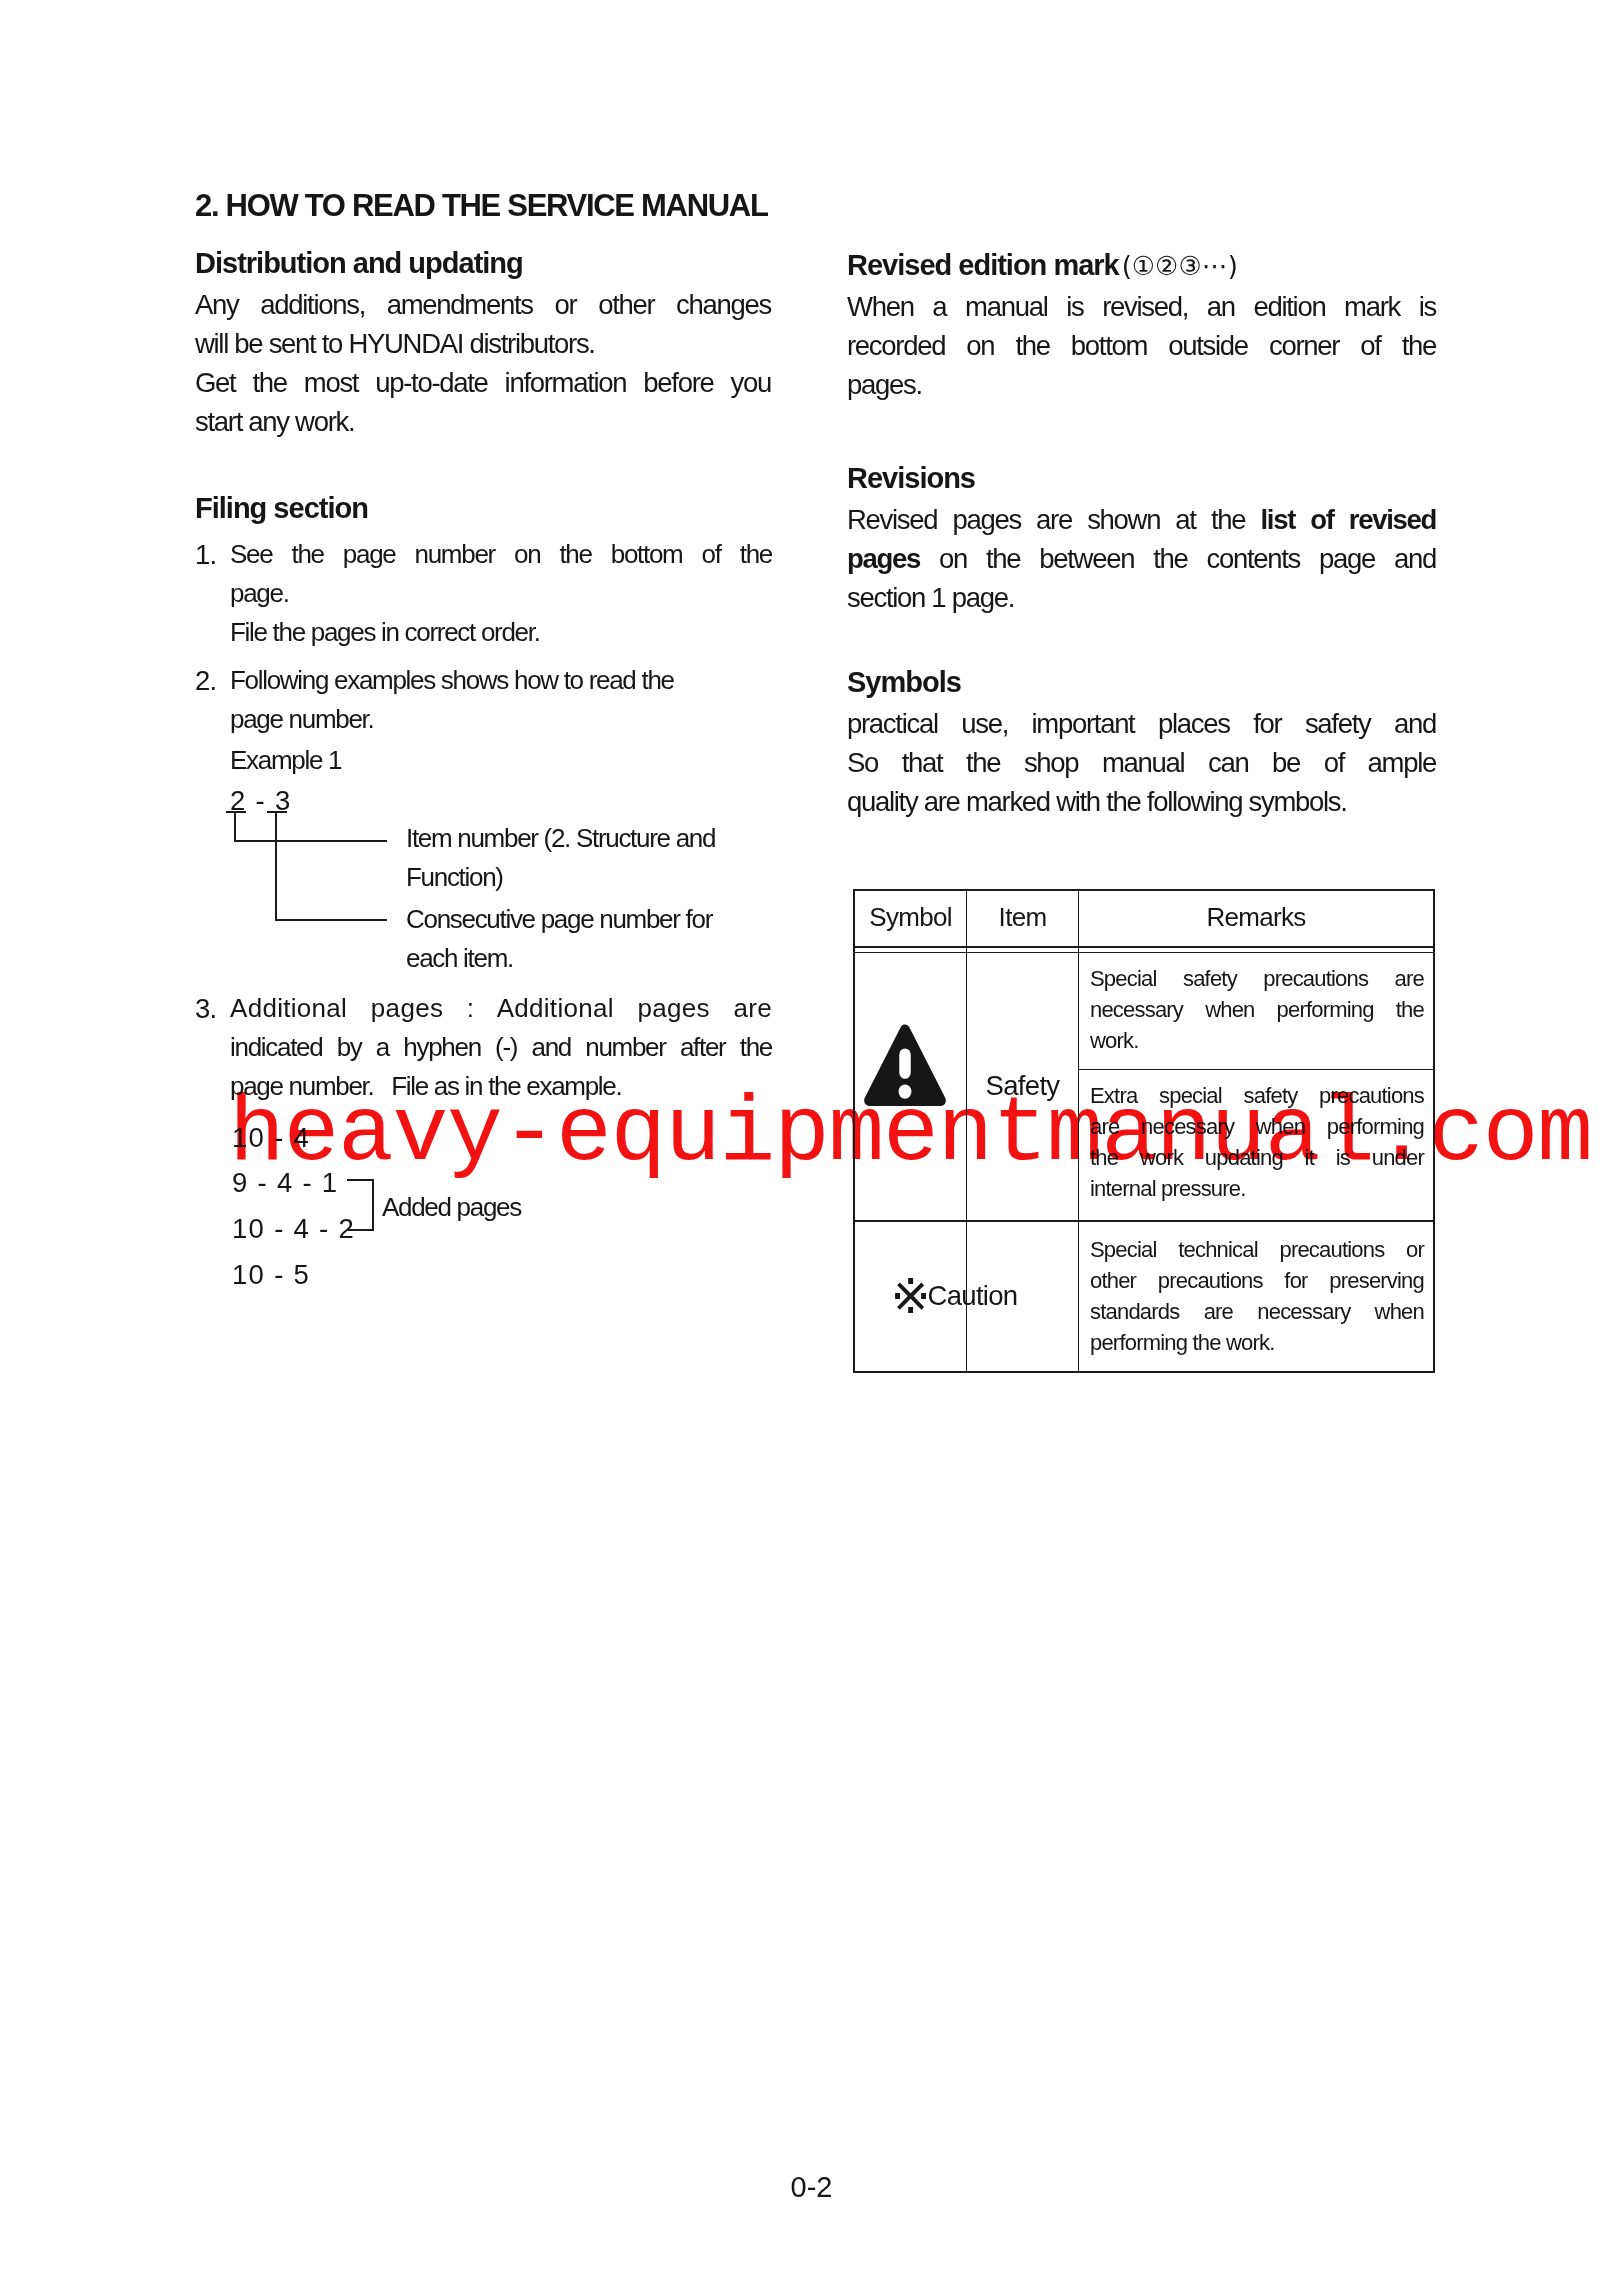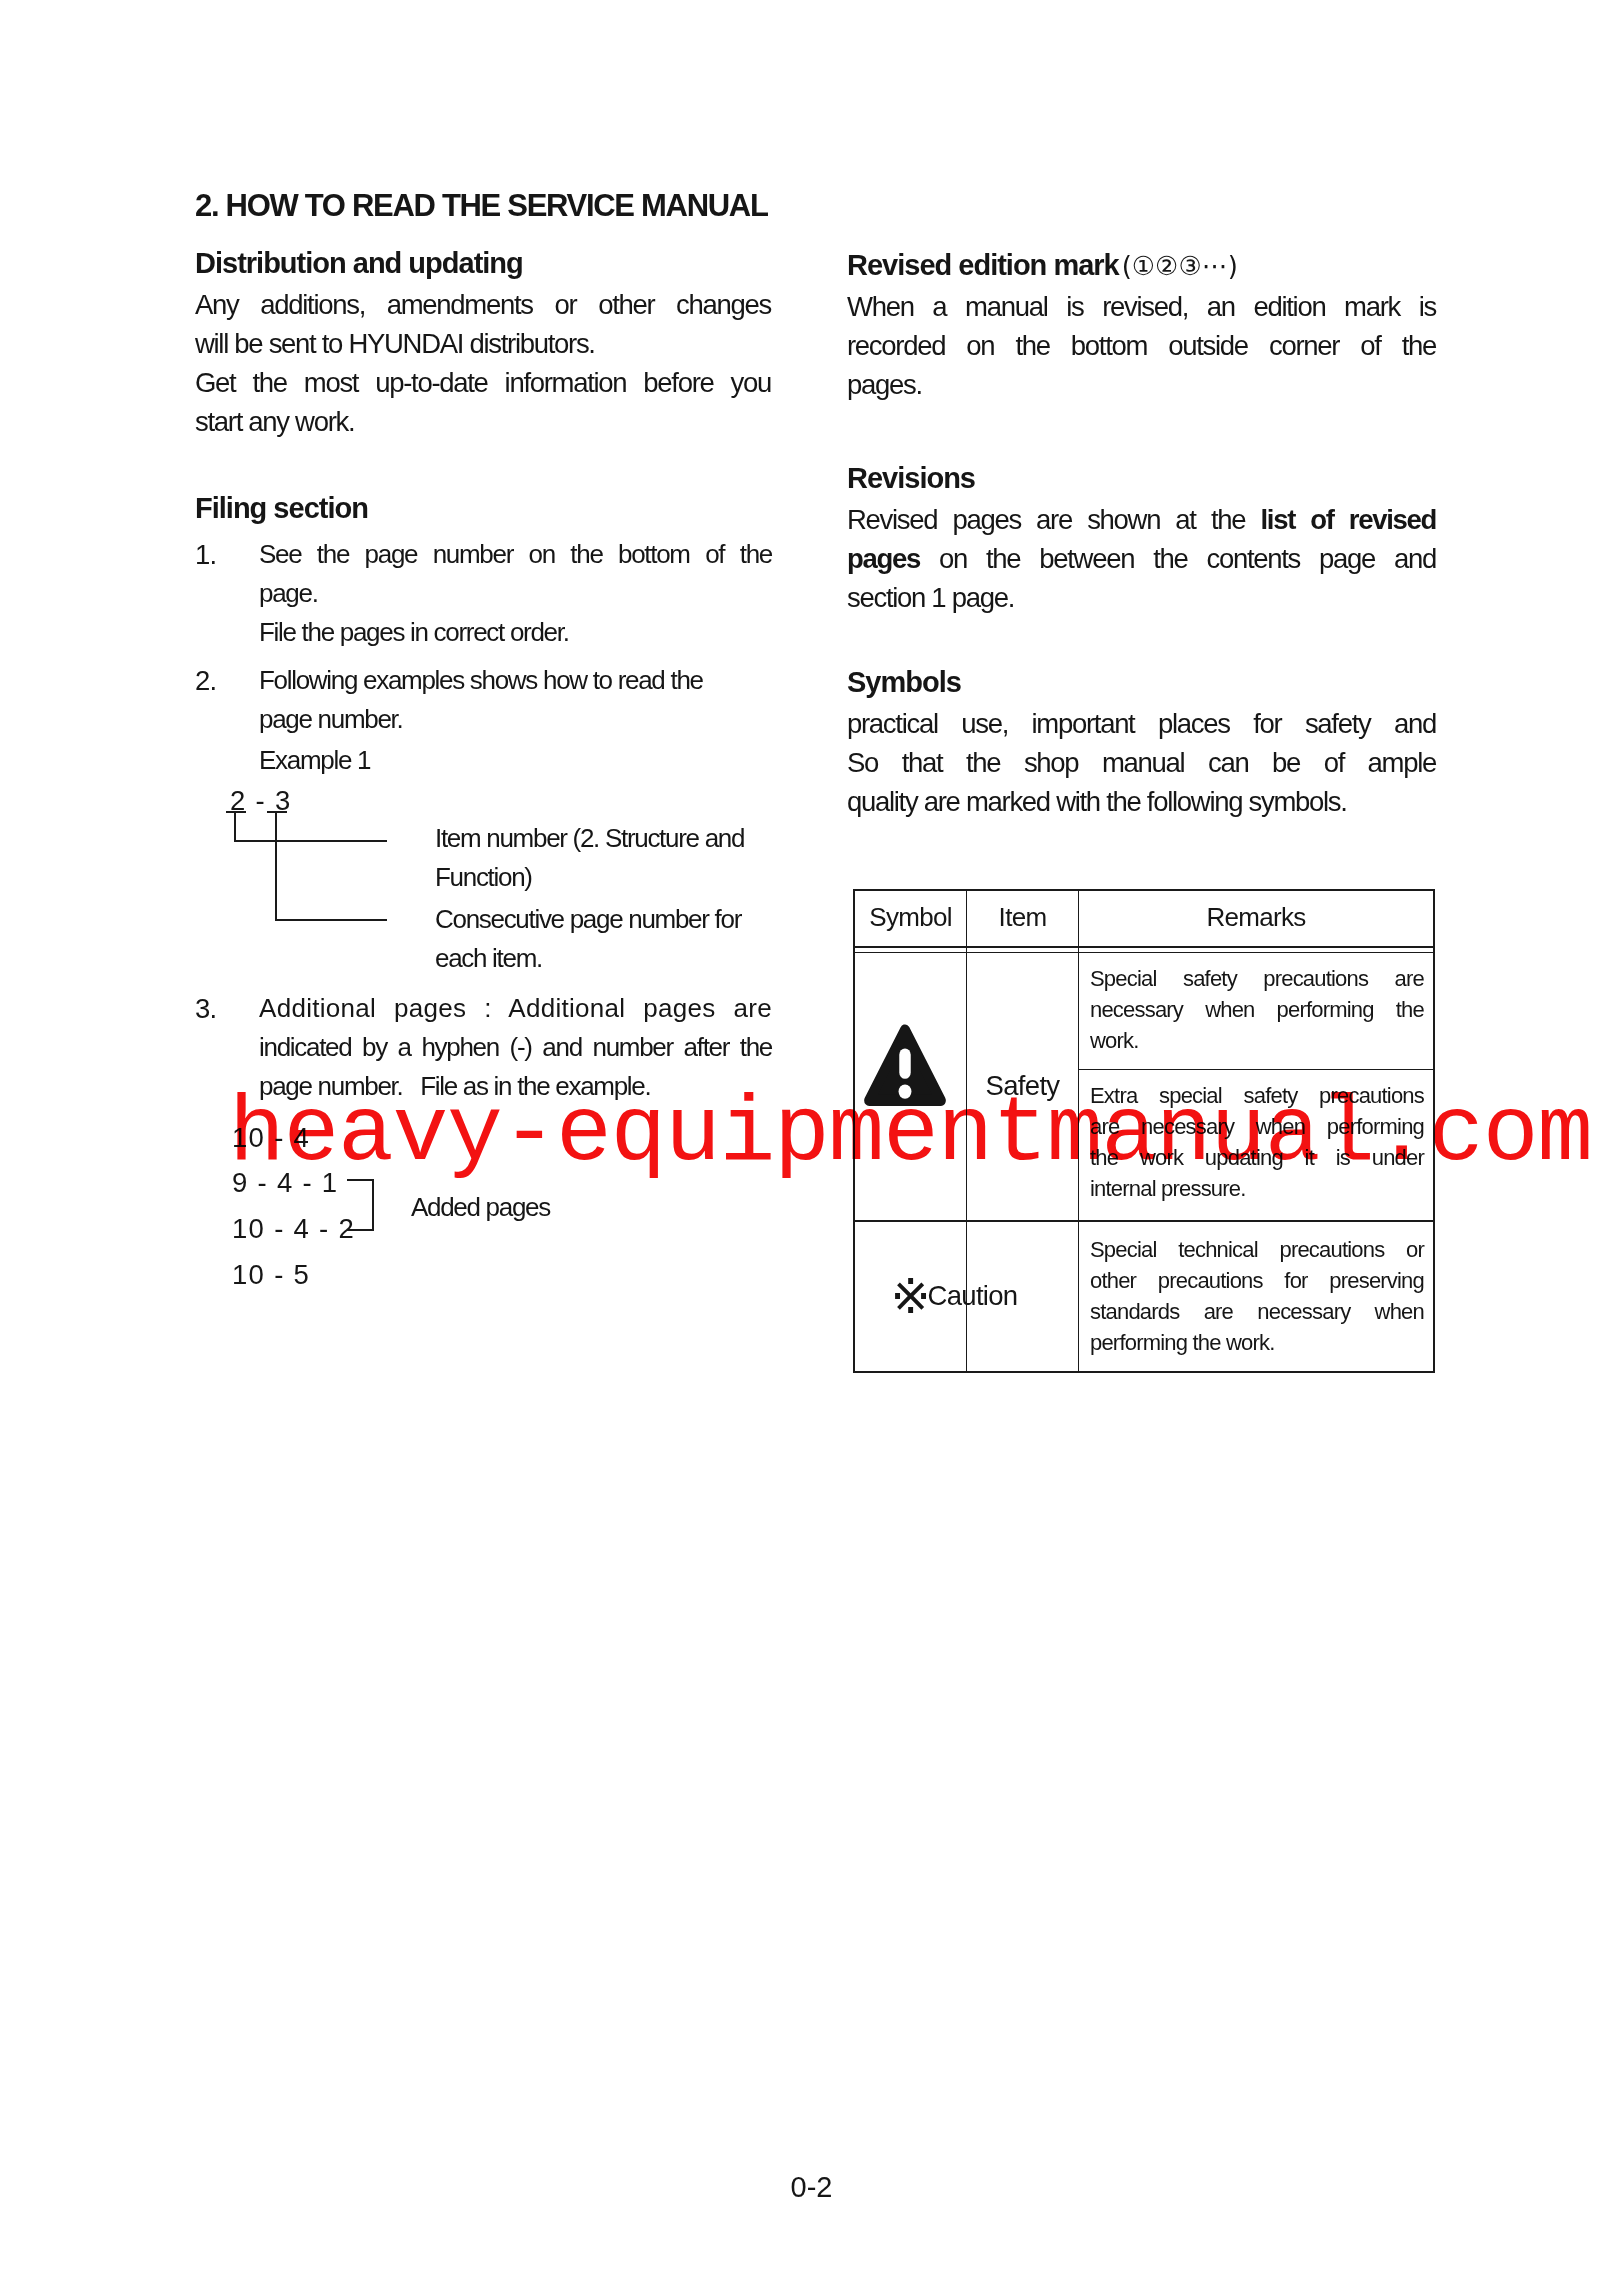--- a/index.html
+++ b/index.html
@@ -2,21 +2,21 @@
 <html style="font-size:10.5px"><head>
 <meta charset="utf-8">
 <style>
   html,body{margin:0;padding:0;background:#888;}
   .page{position:relative;width:1623px;height:2295px;background:#ffffff;overflow:hidden;
         font-family:"Liberation Sans", sans-serif;color:#161616;}
   .abs{position:absolute;}
   .title{font-weight:700;font-size:31px;letter-spacing:-1.3px;white-space:nowrap;}
   .hd{font-weight:700;font-size:29px;letter-spacing:-1px;white-space:nowrap;}
   .ln{font-size:27.5px;line-height:39px;letter-spacing:-1.3px;}
-  .lnc{font-size:26px;line-height:39px;letter-spacing:-1.3px;margin-left:29px;}
+  .lnc{font-size:26px;line-height:39px;letter-spacing:-1.3px;}
   .j{text-align:justify;text-align-last:justify;text-justify:inter-word;}
   .ls{letter-spacing:0.3px;}
   .num{font-size:27.5px;line-height:39px;letter-spacing:-0.7px;}
   .code{font-size:27.5px;line-height:39px;letter-spacing:1.3px;white-space:nowrap;}
   .rule{background:#1a1a1a;}
   .cell{display:flex;align-items:center;justify-content:center;}
   .thd{font-size:26px;letter-spacing:-0.7px;}
   .titem{font-size:27.5px;letter-spacing:-0.7px;}
   .tln{font-size:22px;line-height:31px;letter-spacing:-0.8px;}
   .wm{font-size:93px;line-height:93px;letter-spacing:-1.3px;white-space:nowrap;

